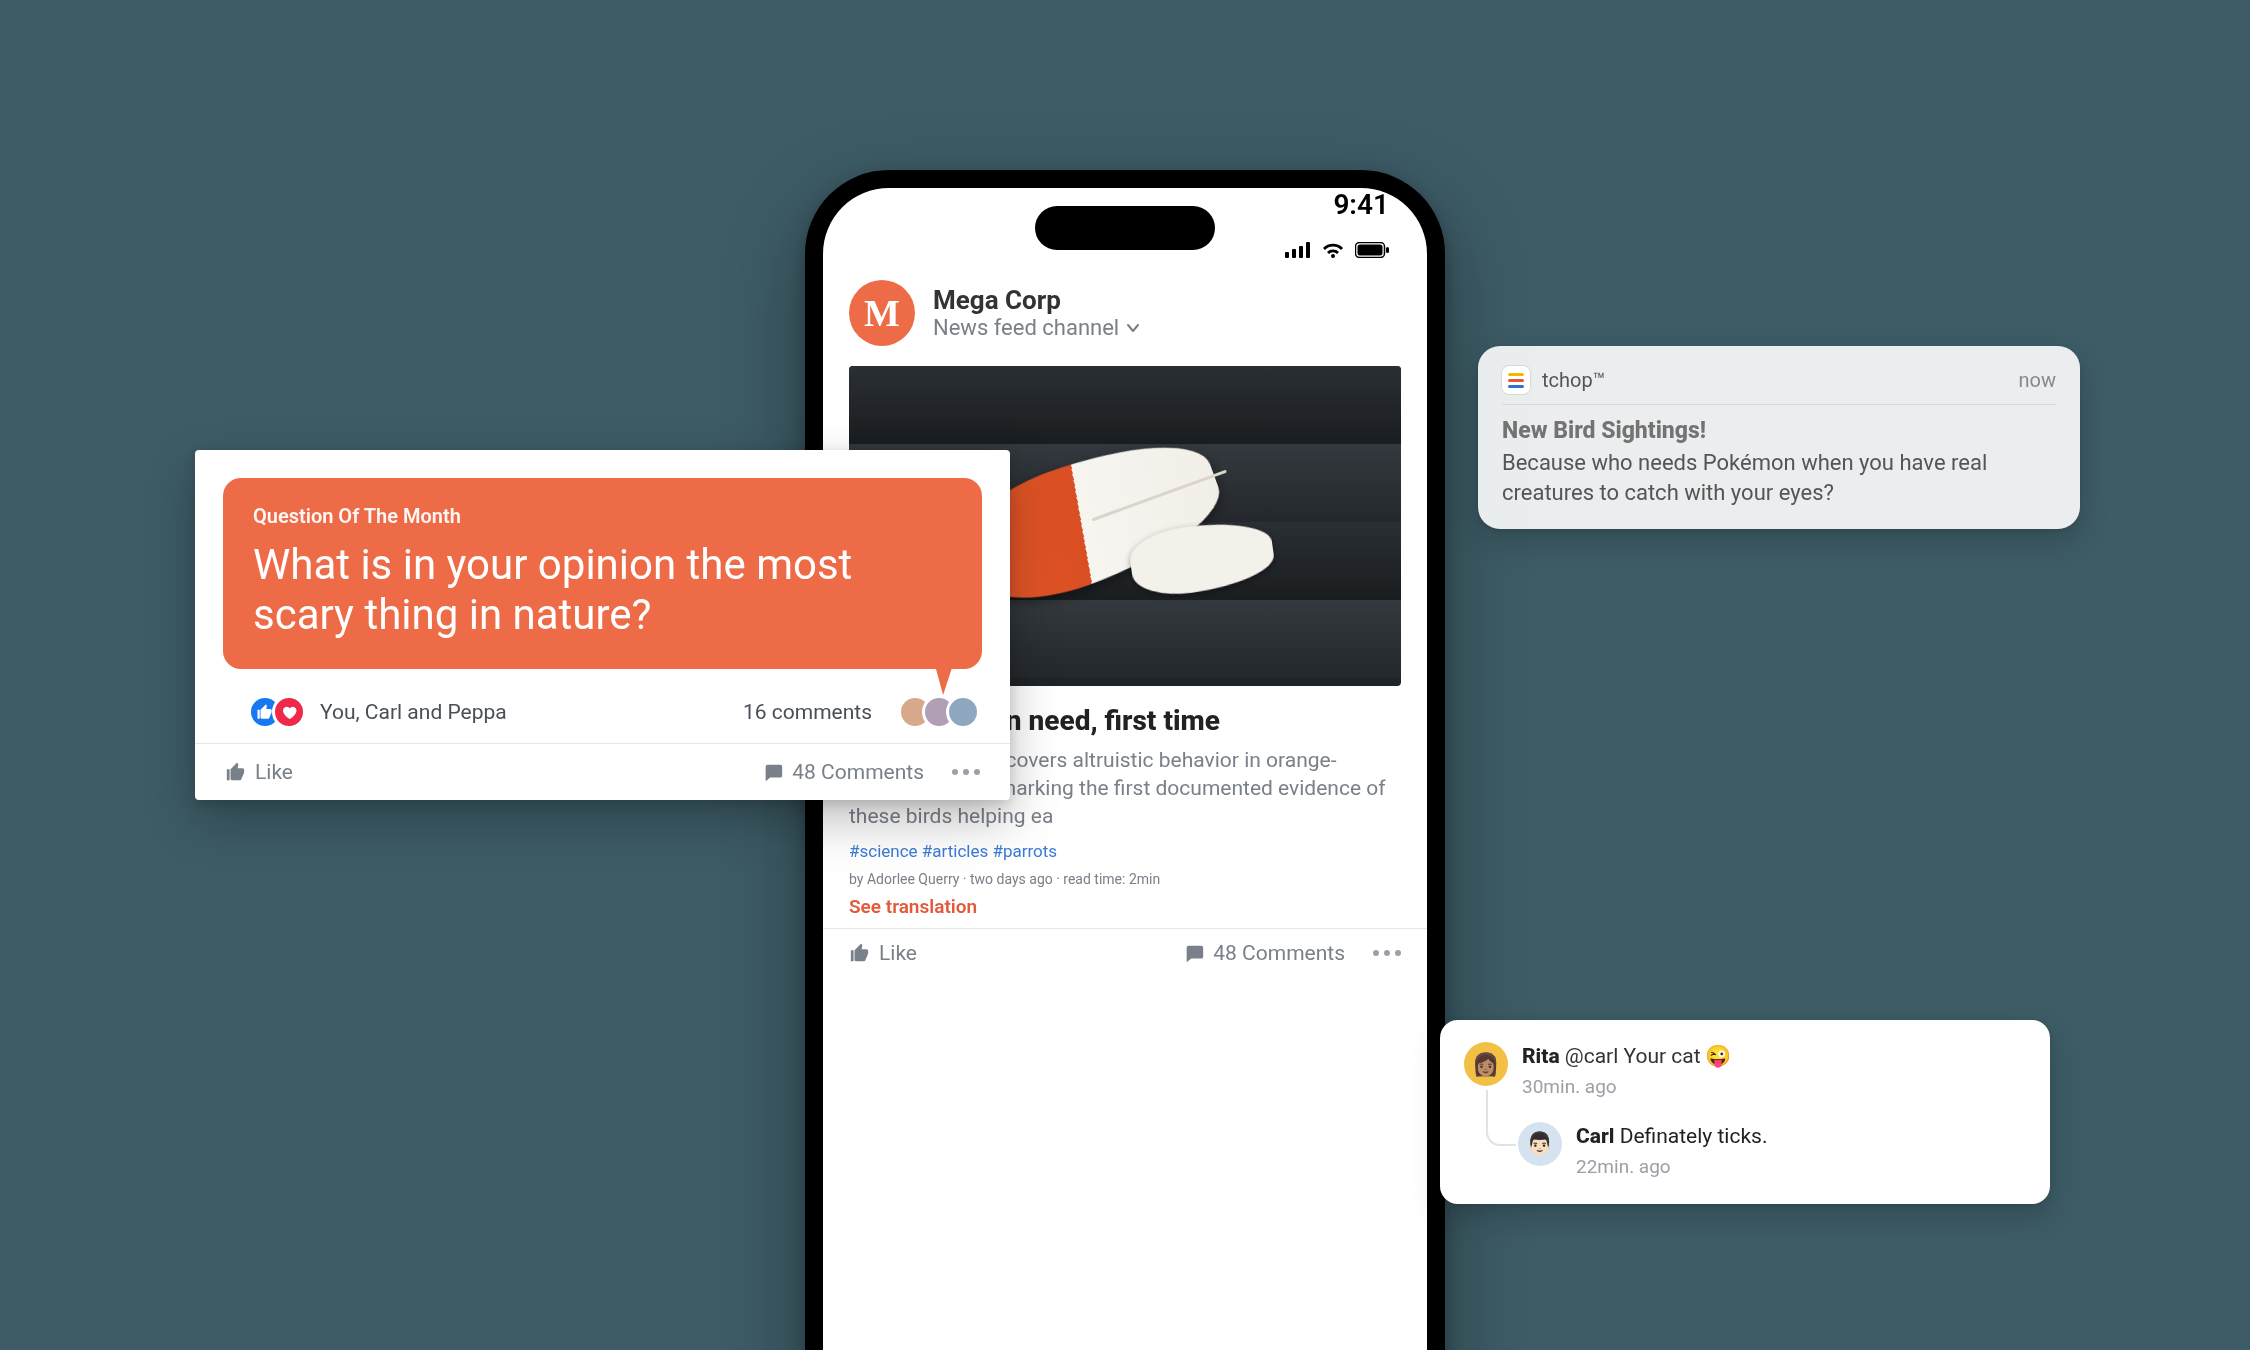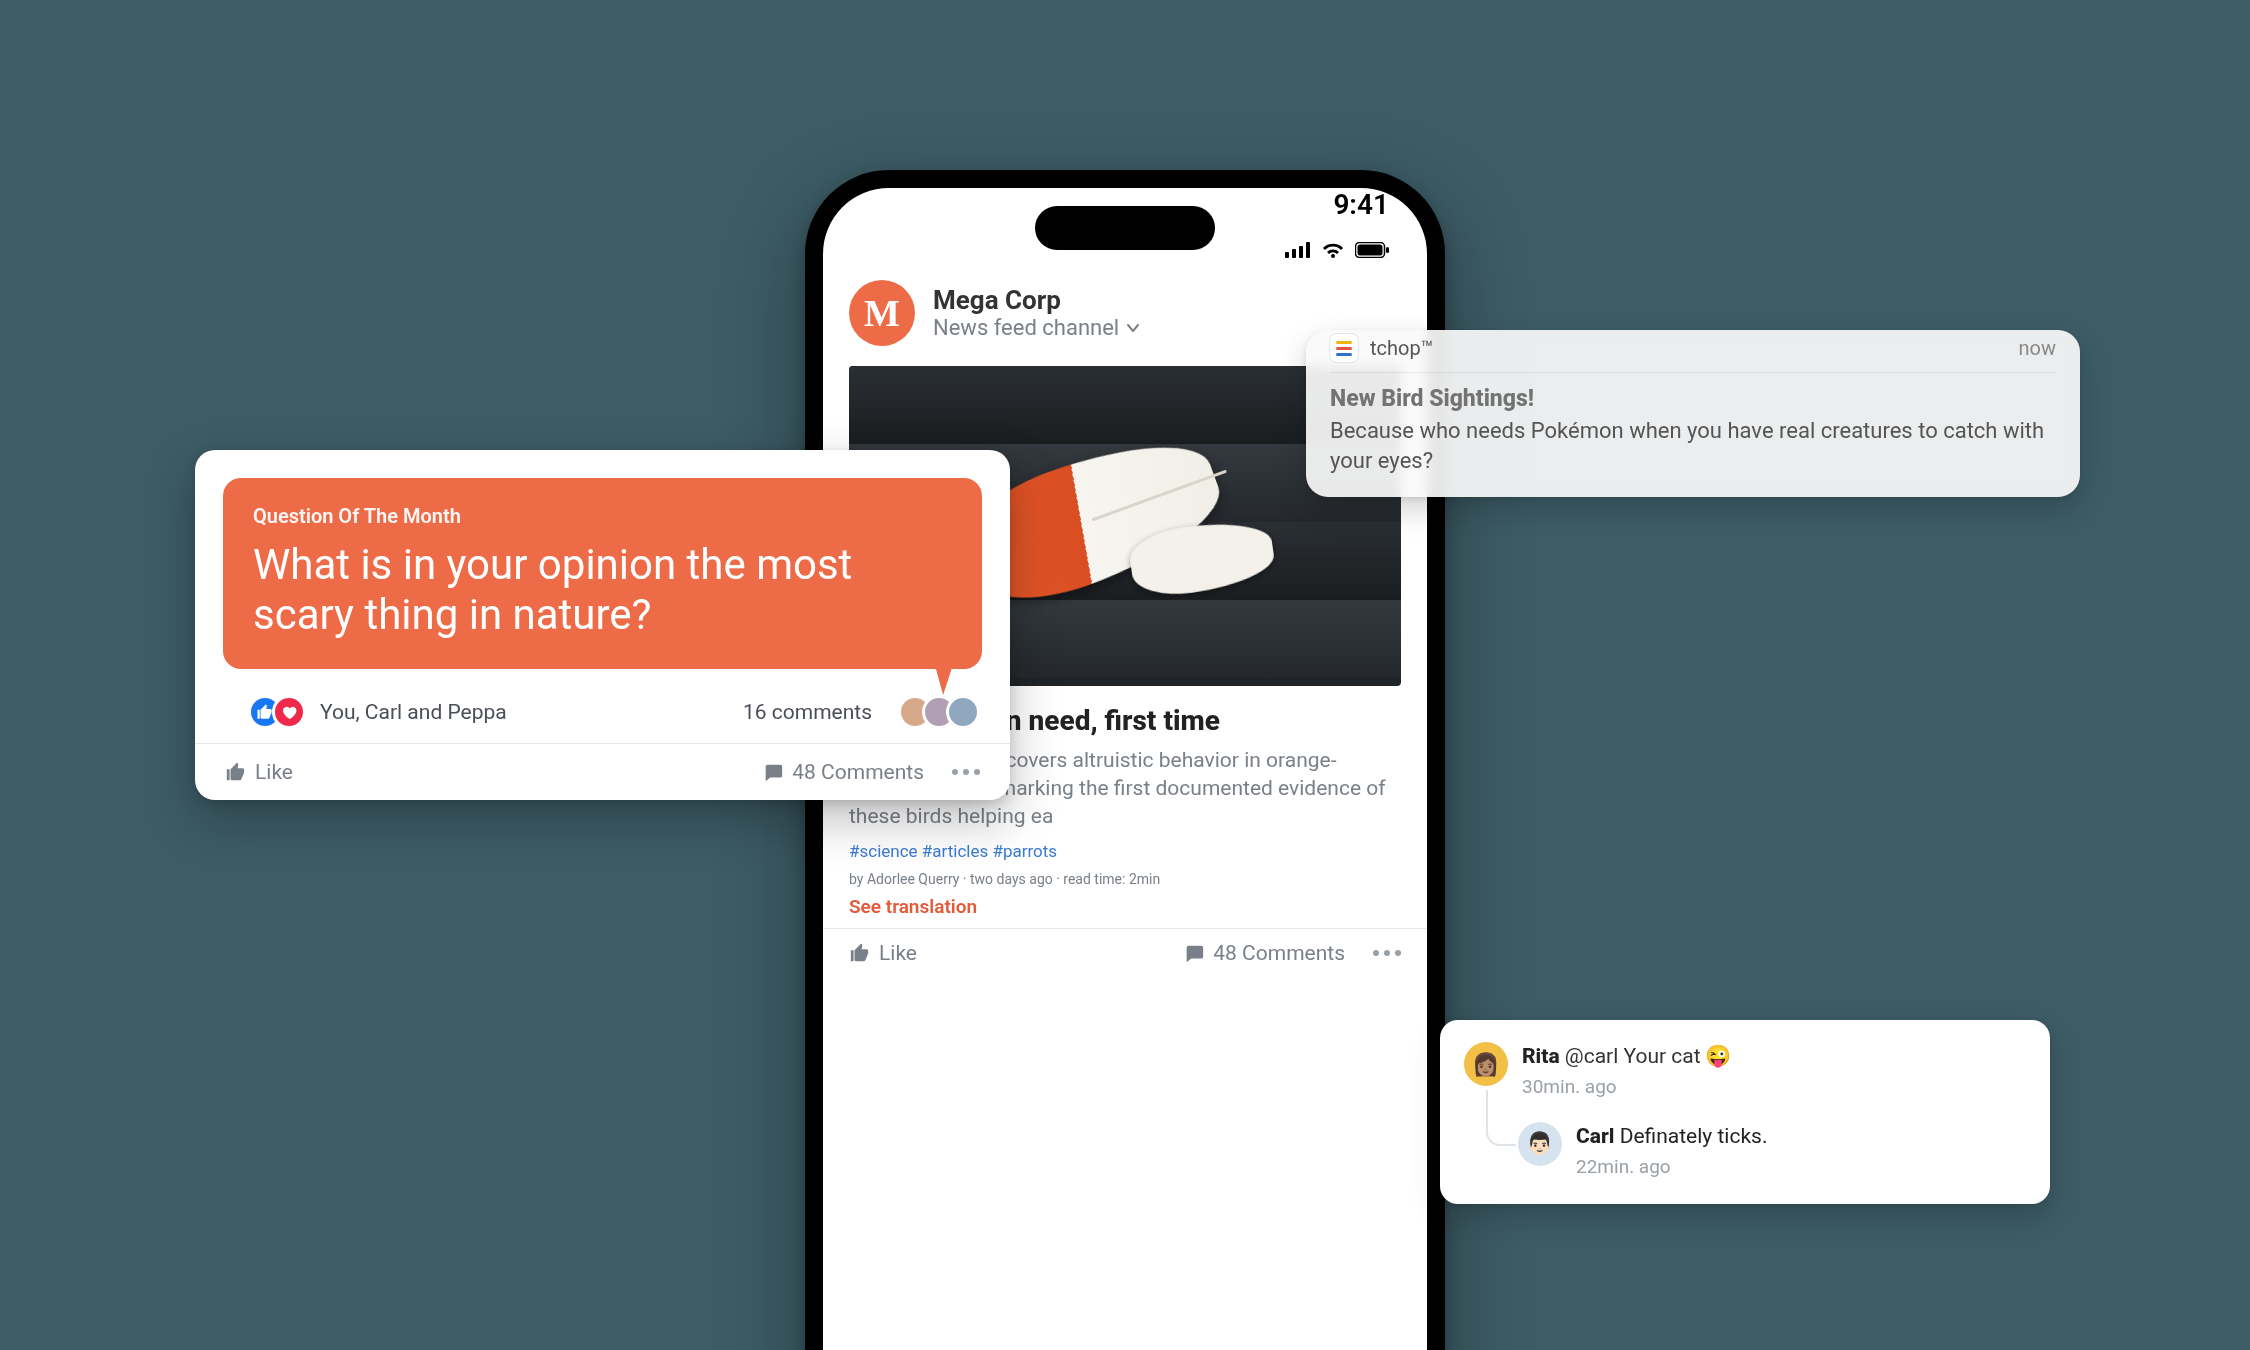--- a/index.html
+++ b/index.html
@@ -103,21 +103,21 @@
     font-size:21px;color:var(--muted);
   }
   .action-bar .spacer{flex:1;}
   .action{display:flex;align-items:center;gap:8px;cursor:pointer;}
   .dots{display:flex;gap:5px;}
   .dots span{width:6px;height:6px;border-radius:50%;background:var(--muted2);display:block;}
 
   
   .qcard{
     position:absolute;left:195px;top:450px;width:815px;
-    background:var(--card);border-radius:20px;box-shadow:var(--shadow);
+    background:var(--card);border-radius:4px;box-shadow:var(--shadow);
     padding:0;overflow:visible;
   }
   .bubble-wrap{padding:28px 28px 0 28px;position:relative;}
   .bubble{
     background:var(--accent);color:#fff;border-radius:18px;padding:26px 30px 30px 30px;position:relative;
   }
   .bubble .kicker{font-size:20px;font-weight:600;opacity:0.95;margin-bottom:12px;}
   .bubble .question{font-size:42px;font-weight:400;line-height:1.18;}
   .bubble .tail{
     position:absolute;right:34px;bottom:-26px;width:0;height:0;
@@ -137,23 +137,23 @@
   .qmeta .cc{white-space:nowrap;}
   .mini-avatars{display:flex;margin-left:12px;}
   .mav{width:34px;height:34px;border-radius:50%;border:3px solid #fff;margin-left:-10px;background:#c9ced4;}
   .mav:nth-child(1){background:#d6a98b;margin-left:0;}
   .mav:nth-child(2){background:#b09fb5;}
   .mav:nth-child(3){background:#8fa7c0;}
   .qcard .action-bar{border-top:1px solid var(--hairline);padding:16px 30px;}
 
   
   .push{
-    position:absolute;right:170px;top:330px;width:774px;
+    position:absolute;right:170px;top:346px;width:602px;
     background:rgba(250,250,250,0.92);backdrop-filter:blur(6px);
-    border-radius:22px;box-shadow:var(--soft-shadow);padding:4px 24px 22px 24px;
+    border-radius:22px;box-shadow:var(--soft-shadow);padding:20px 24px 22px 24px;
     color:#2c2f33;
   }
   .push-top{display:flex;align-items:center;gap:12px;font-size:20px;color:#555;}
   .push-top .appicon{
     width:28px;height:28px;border-radius:7px;background:#fff;box-shadow:0 0 0 1px rgba(0,0,0,0.08);
     display:flex;flex-direction:column;justify-content:center;align-items:center;gap:3px;padding:4px;
   }
   .push-top .appicon i{display:block;width:16px;height:3px;border-radius:2px;}
   .push-top .now{margin-left:auto;color:#888;}
   .push-rule{border:none;border-top:1px solid rgba(0,0,0,0.08);margin:10px 0 12px 0;}

